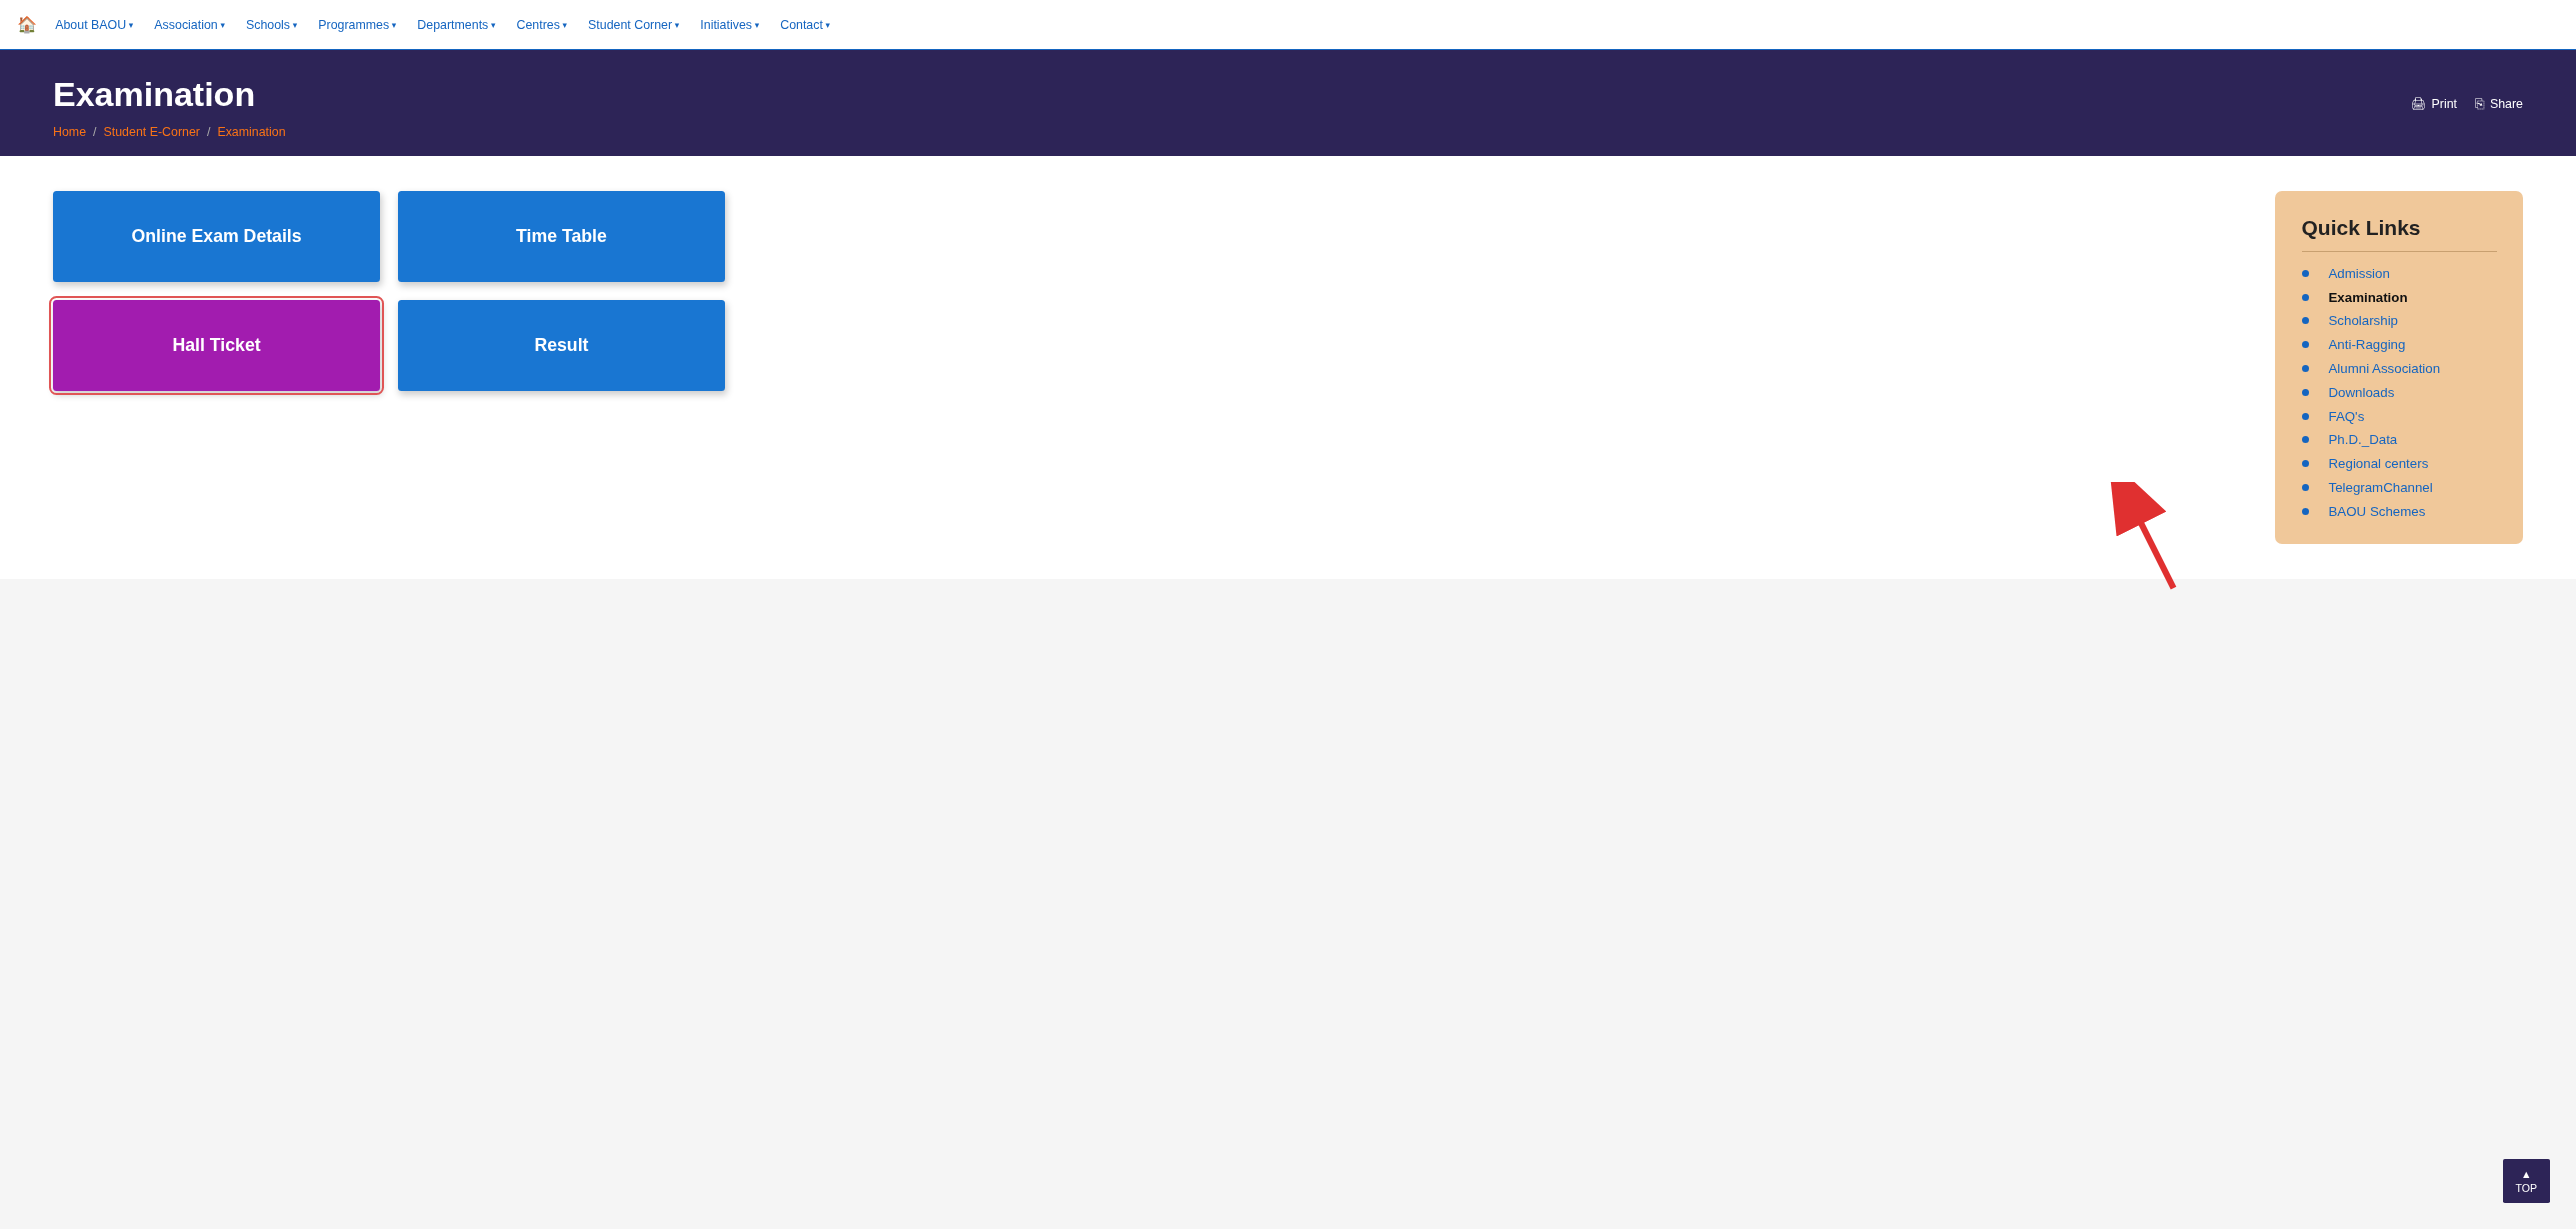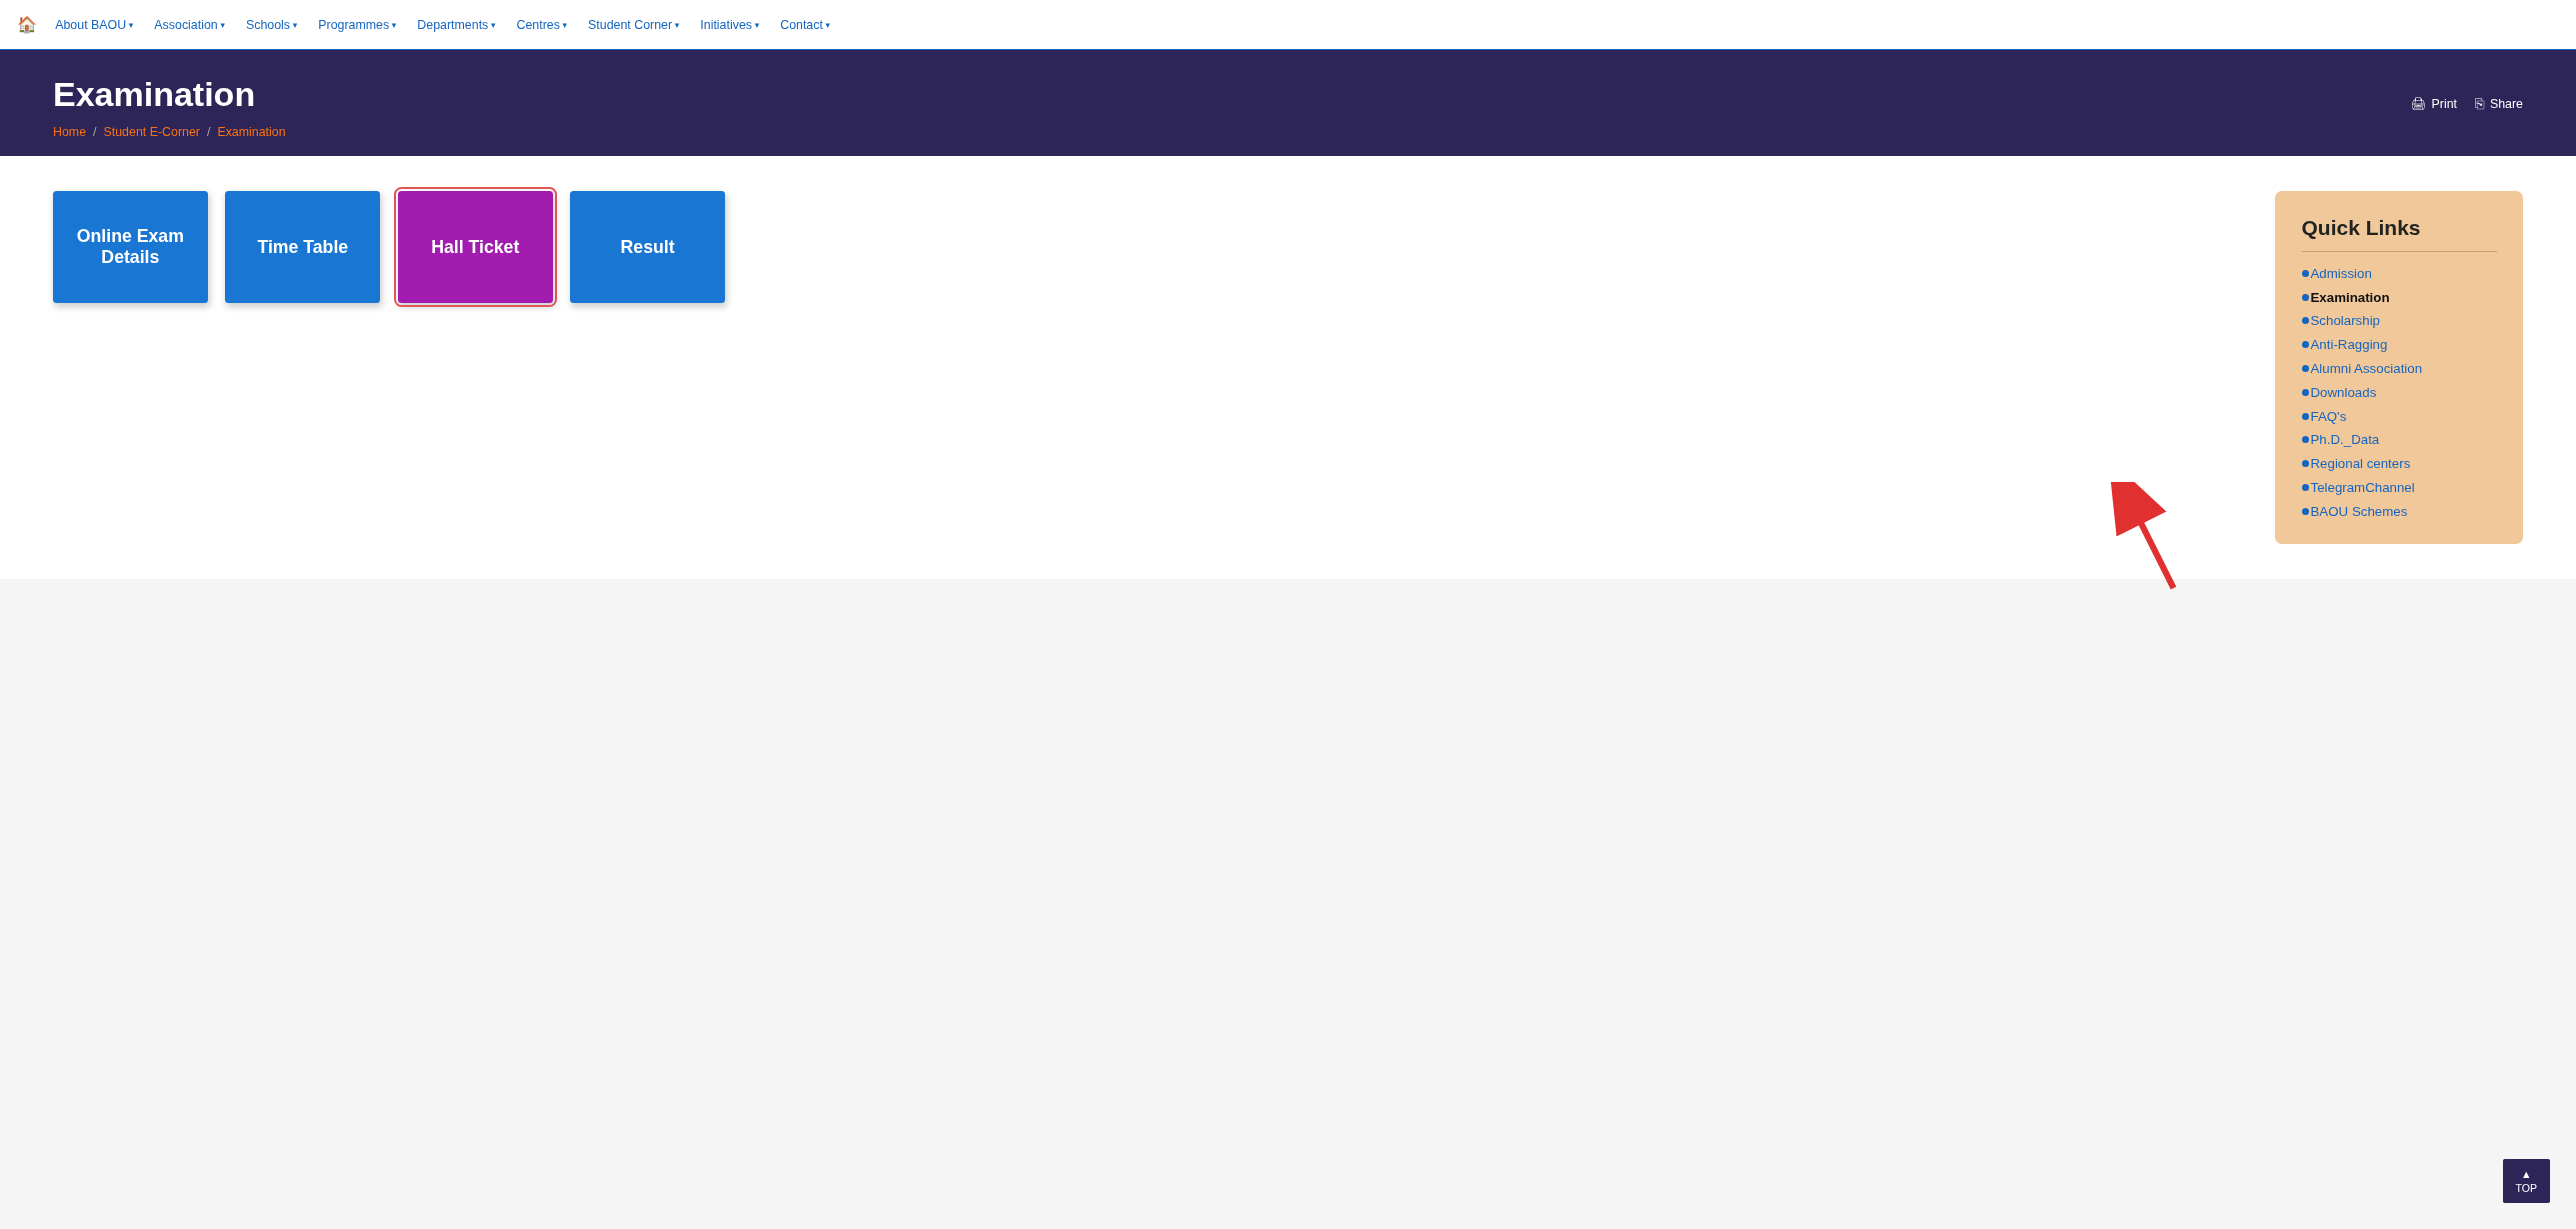--- a/index.html
+++ b/index.html
@@ -80,21 +80,21 @@
       display: flex;
       padding: 35px 53px;
       gap: 35px;
       background: white;
     }
 
     
     .exam-grid {
       flex: 1;
       display: grid;
-      grid-template-columns: 1fr 1fr 1fr 1fr;
+      grid-template-columns: 1fr 1fr;
       gap: 17.7px;
       max-width: 672px;
     }
 
     .exam-btn {
       border: none;
       border-radius: 3.5px;
       padding: 35px 17.7px;
       font-size: 17.7px;
       font-weight: 600;
@@ -138,21 +138,21 @@
     }
     .quick-links ul {
       list-style: none;
       display: flex;
       flex-direction: column;
       gap: 8.8px;
     }
     .quick-links ul li {
       display: flex;
       align-items: center;
-      gap: 2px;
+      gap: 20px;
       font-size: 13.3px;
     }
     .quick-links ul li .dot {
       width: 7px;
       height: 7px;
       background: #1565c0;
       border-radius: 50%;
       flex-shrink: 0;
     }
     .quick-links ul li a {

